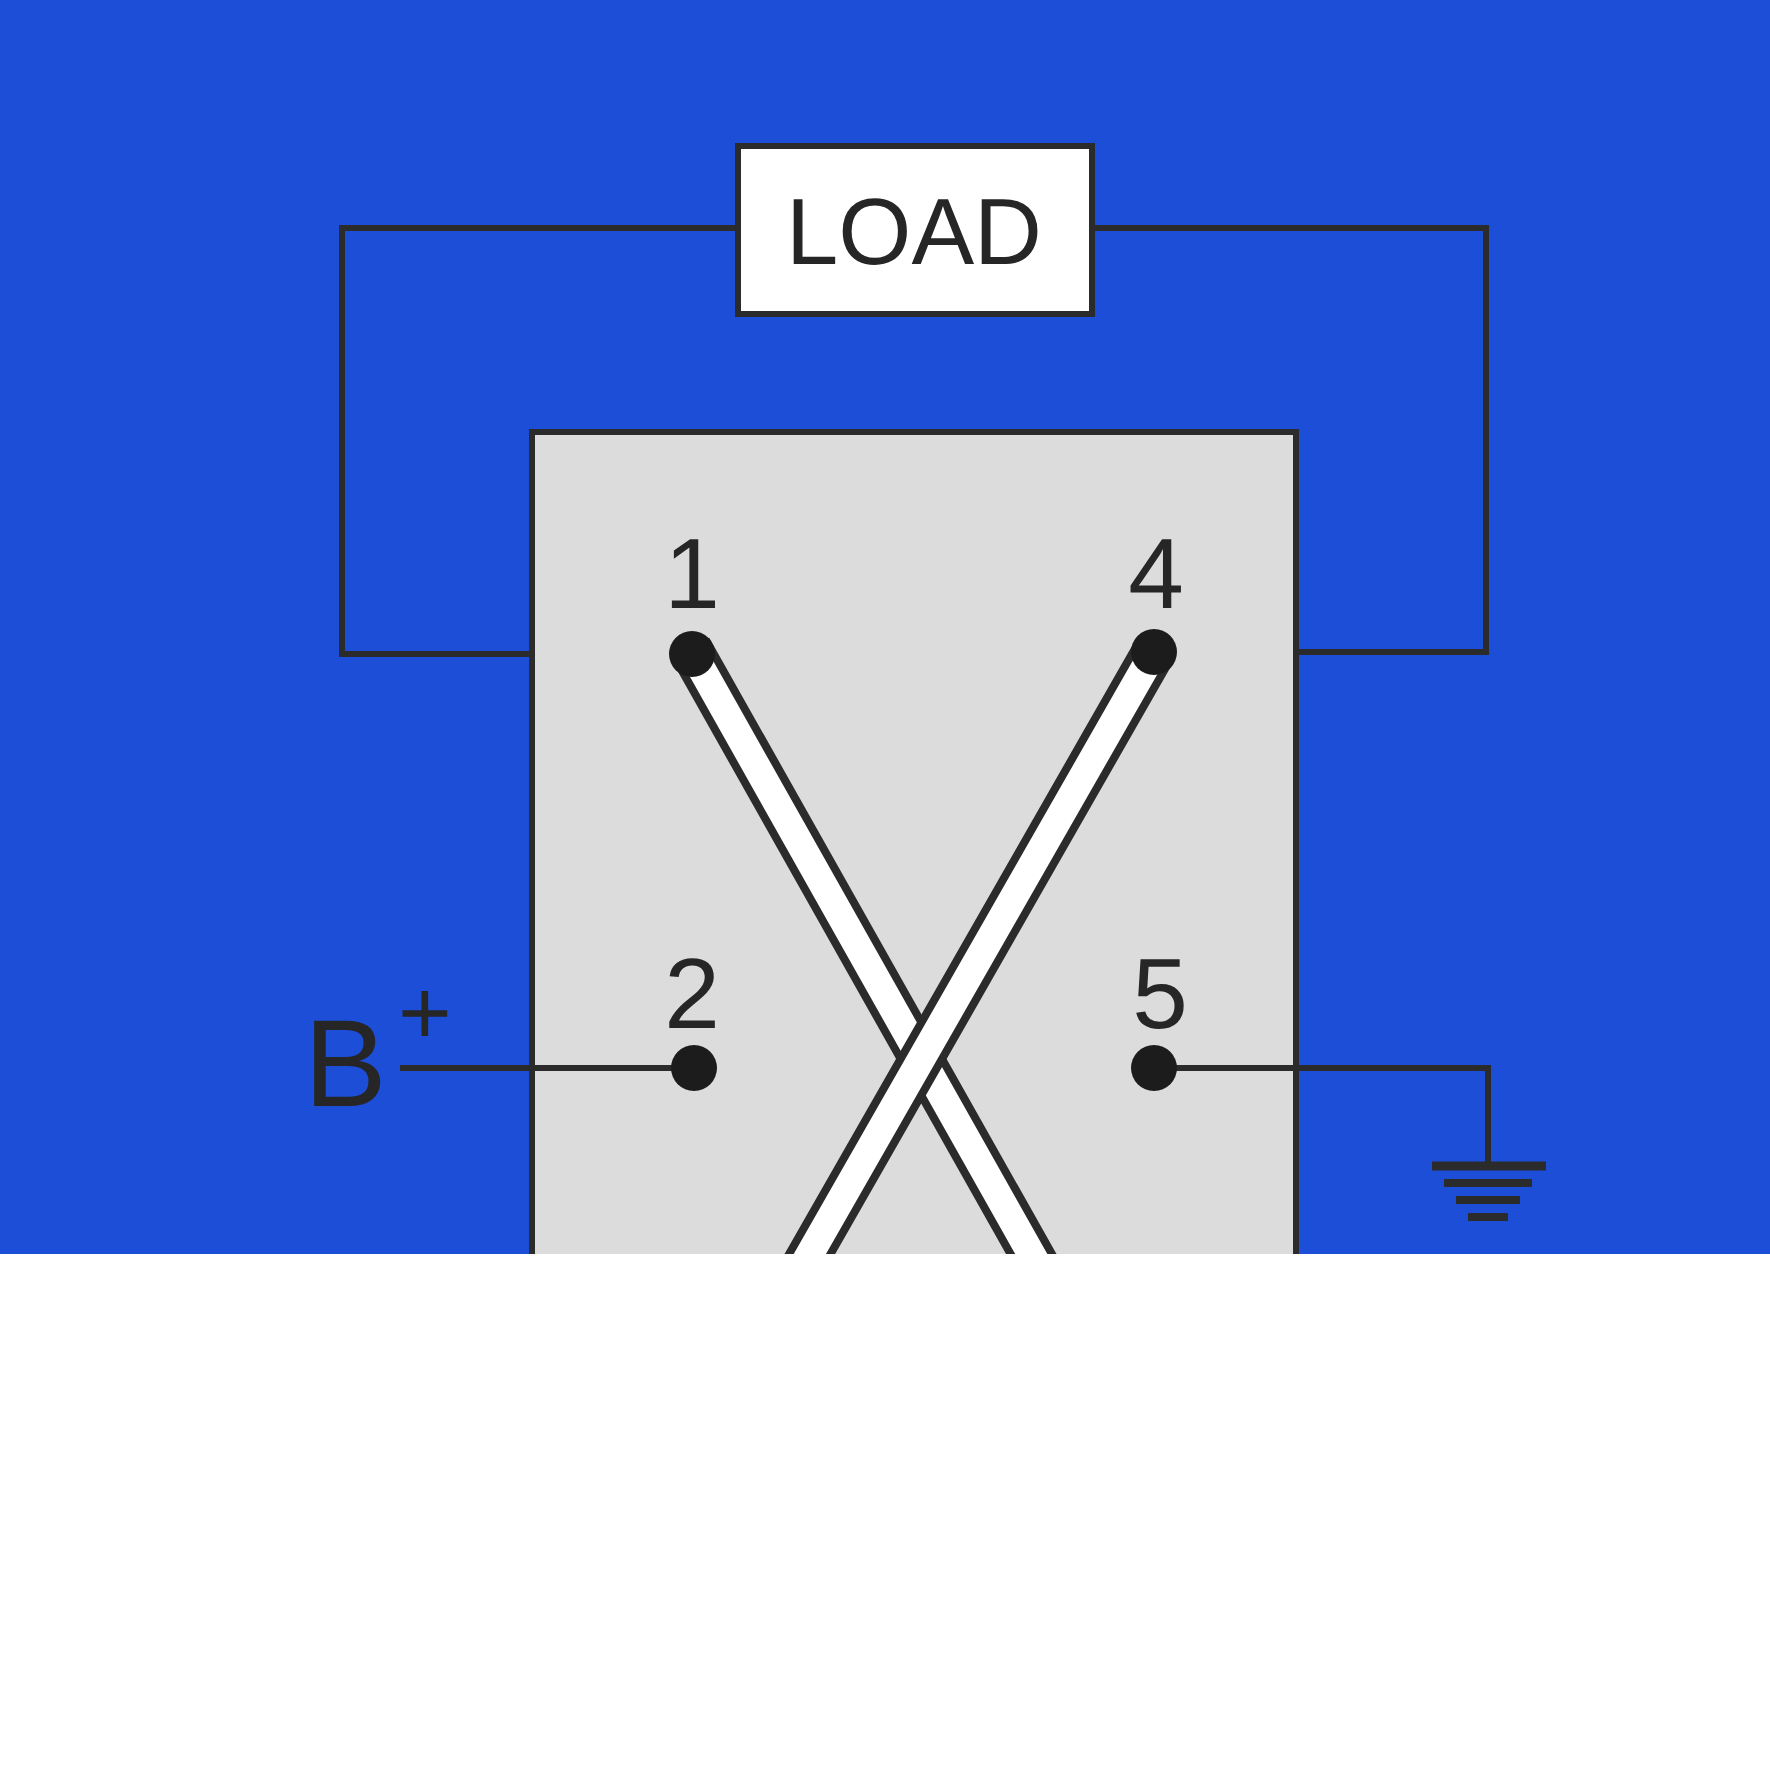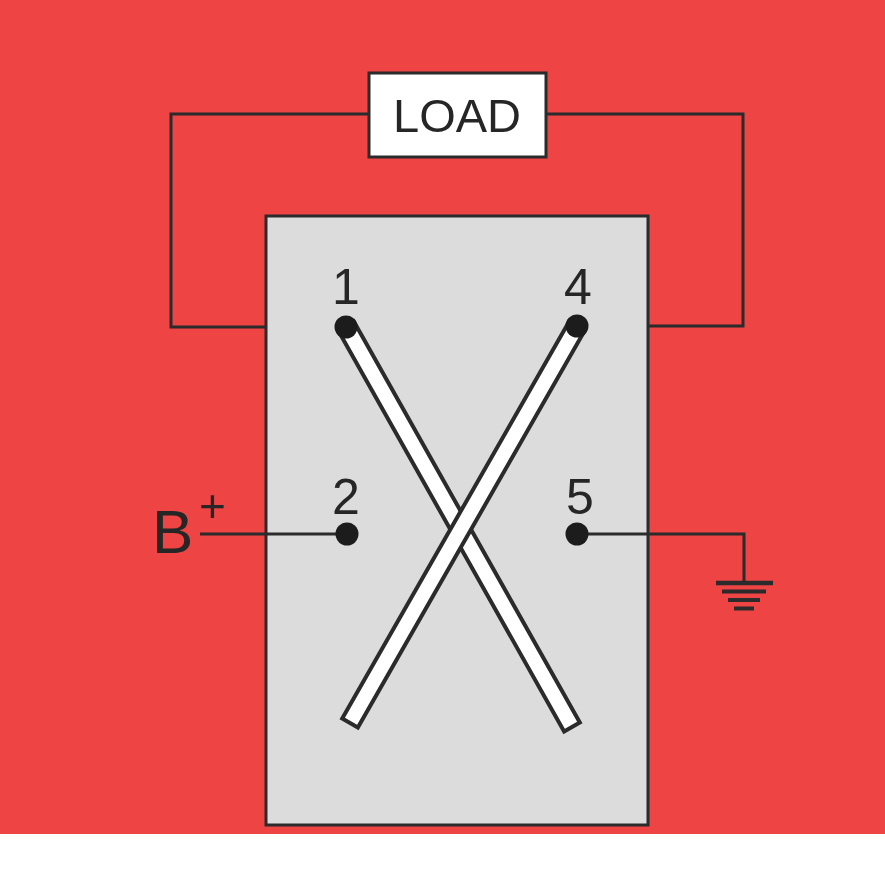--- a/index.html
+++ b/index.html
@@ -3,22 +3,22 @@
 <meta charset="utf-8">
 <style>
   html, body {
     margin: 0;
     padding: 0;
     background: #ffffff;
   }
   .stage {
     position: relative;
     width: 885px;
-    height: 834px;
-    background: #ef4444;
+    height: 627px;
+    background: #1d4ed8;
     overflow: hidden;
   }
   svg {
     display: block;
   }
   text {
     font-family: "Liberation Sans", sans-serif;
     fill: #262626;
   }
   .digit-label {

